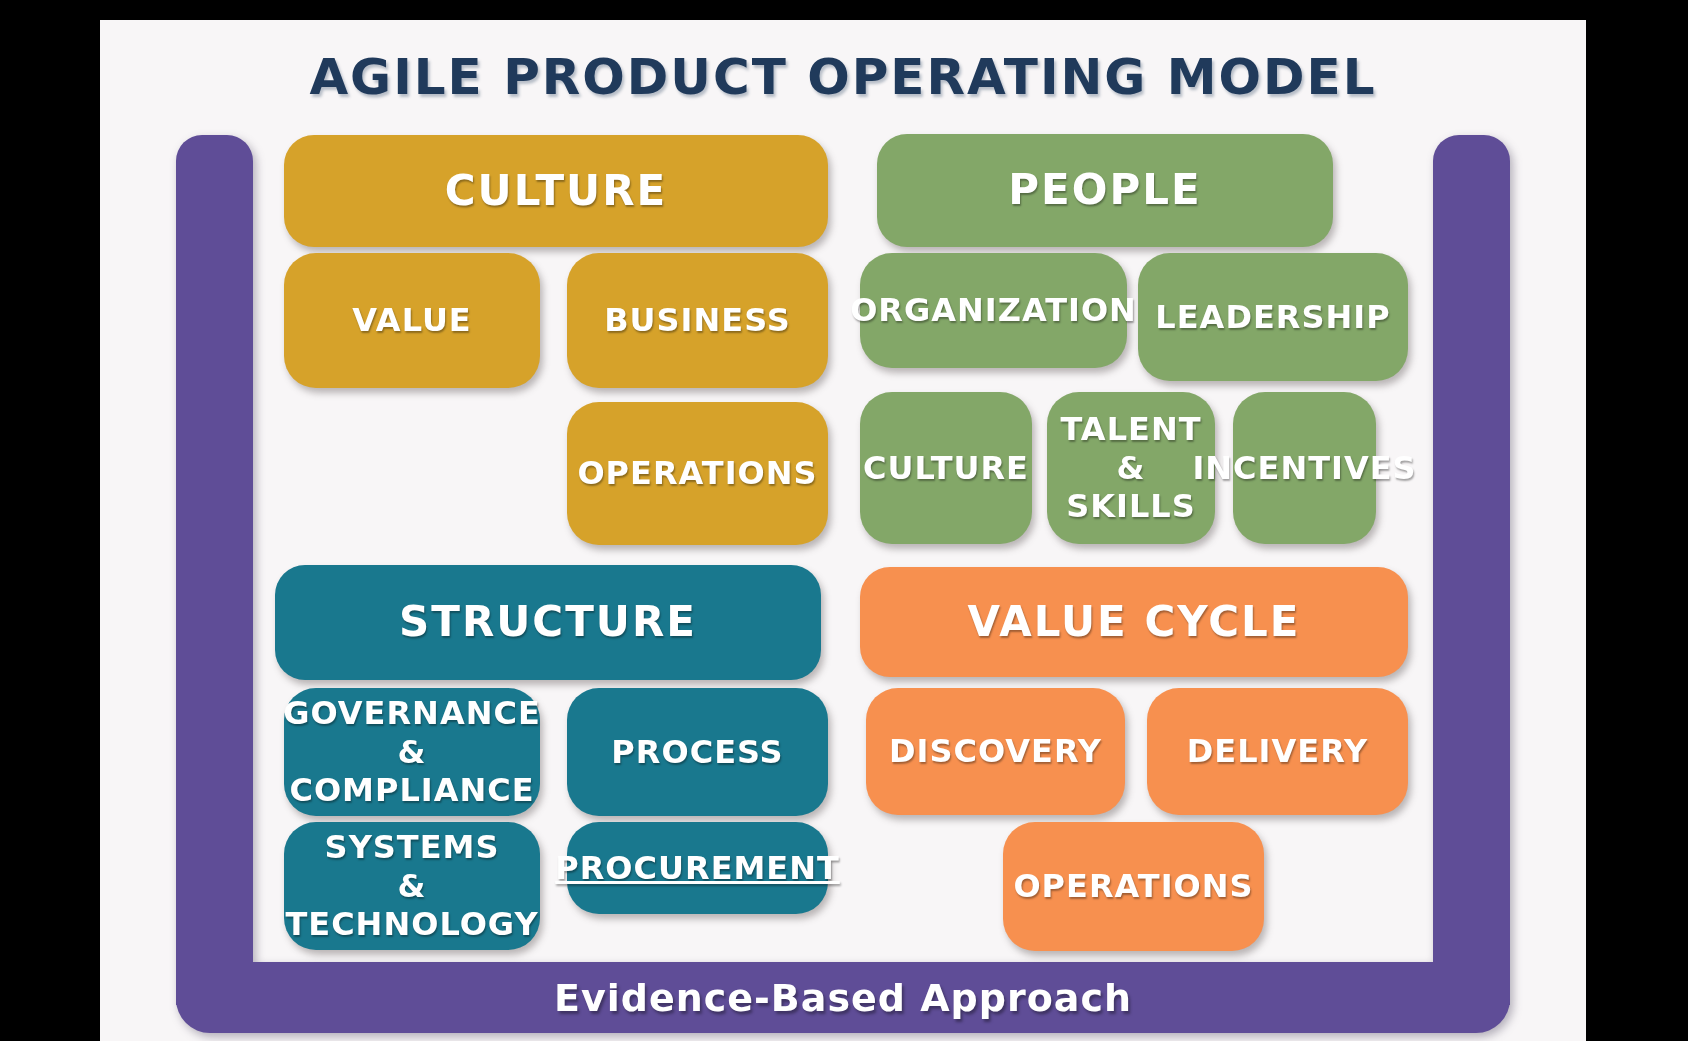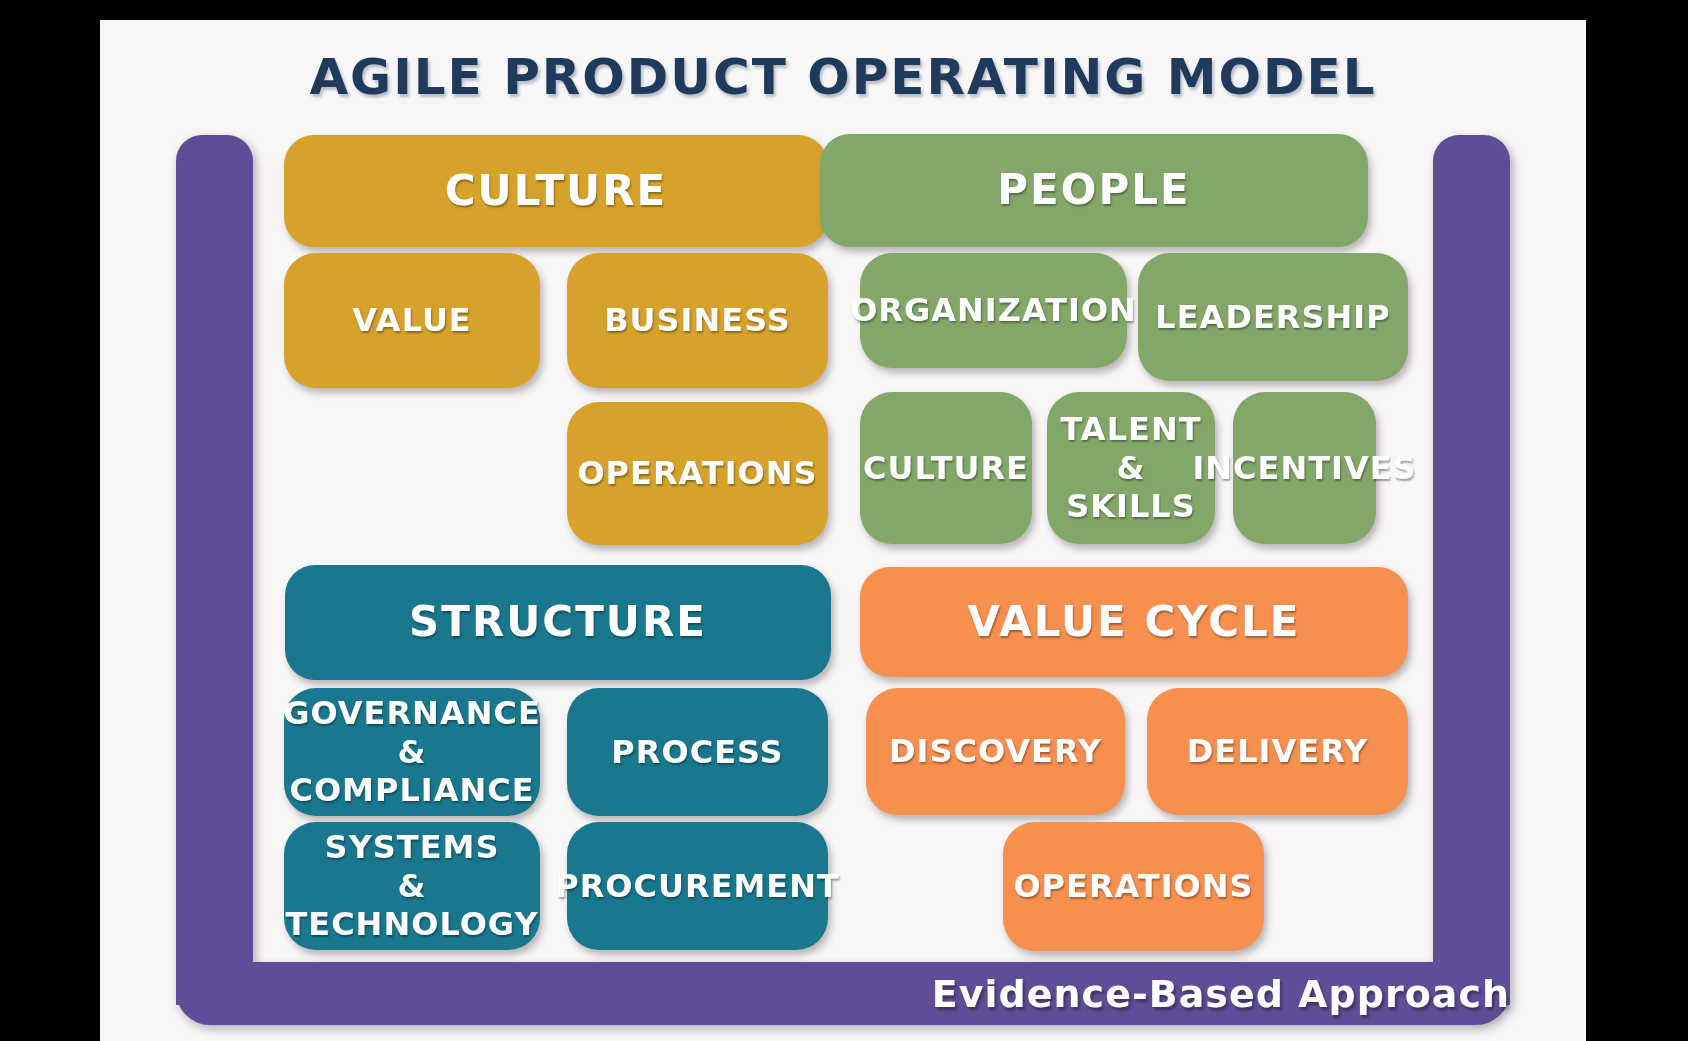--- a/index.html
+++ b/index.html
@@ -67,26 +67,26 @@
     background: #5F4D97;
     border-radius: 26px 26px 0 0;
   }
   .bracket .arm.left  { left: 176px; }
   .bracket .arm.right { left: 1433px; }
   .bracket .bottom {
     position: absolute;
     left: 176px;
     top: 942px;
     width: 1334px;
-    height: 63px;
+    height: 71px;
     background: #5F4D97;
     border-radius: 0 0 34px 34px;
     display: flex;
     align-items: center;
-    justify-content: flex-end;
+    justify-content: center;
   }
   .footer-label {
     color: #FFFFFF;
     font-size: 38px;
     font-weight: bold;
     letter-spacing: 1px;
     text-shadow: 2px 3px 3px rgba(0,0,0,0.35);
   }
 
   .box {
@@ -118,32 +118,32 @@
   .teal   { background: #19788E; }
   .orange { background: #F7904F; }
 
   
   #b-strategy      { left: 284px;  top: 115px; width: 544px; height: 112px; }
   #b-value         { left: 284px;  top: 233px; width: 256px; height: 135px; }
   #b-business      { left: 567px;  top: 233px; width: 261px; height: 135px; }
   #b-techroadmap   { left: 284px;  top: 382px; width: 256px; height: 143px; }
   #b-ops-strategy  { left: 567px;  top: 382px; width: 261px; height: 143px; }
 
-  #b-people        { left: 820px;  top: 114px; width: 548px; height: 113px; }
+  #b-people        { left: 877px;  top: 114px; width: 456px; height: 113px; }
   #b-organization  { left: 860px;  top: 233px; width: 267px; height: 115px; }
   #b-leadership    { left: 1138px; top: 233px; width: 270px; height: 128px; }
   #b-culture       { left: 860px;  top: 372px; width: 172px; height: 152px; }
   #b-talent        { left: 1047px; top: 372px; width: 168px; height: 152px; }
   #b-incentives    { left: 1233px; top: 372px; width: 143px; height: 152px; }
 
-  #b-structure     { left: 285px;  top: 545px; width: 546px; height: 115px; }
+  #b-structure     { left: 275px;  top: 545px; width: 546px; height: 115px; }
   #b-govcomp       { left: 284px;  top: 668px; width: 256px; height: 128px; }
   #b-process       { left: 567px;  top: 668px; width: 261px; height: 128px; }
   #b-systech       { left: 284px;  top: 802px; width: 256px; height: 128px; }
-  #b-procurement   { left: 567px;  top: 802px; width: 261px; height: 128px; }
+  #b-procurement   { left: 567px;  top: 802px; width: 261px; height: 92px; text-decoration: underline; }
 
   #b-valuecycle    { left: 860px;  top: 547px; width: 548px; height: 110px; }
   #b-discovery     { left: 866px;  top: 668px; width: 259px; height: 127px; }
   #b-delivery      { left: 1147px; top: 668px; width: 261px; height: 127px; }
   #b-ops-cycle     { left: 1003px; top: 802px; width: 261px; height: 129px; }
 </style>
 </head>
 <body>
 
 <div class="stage">

